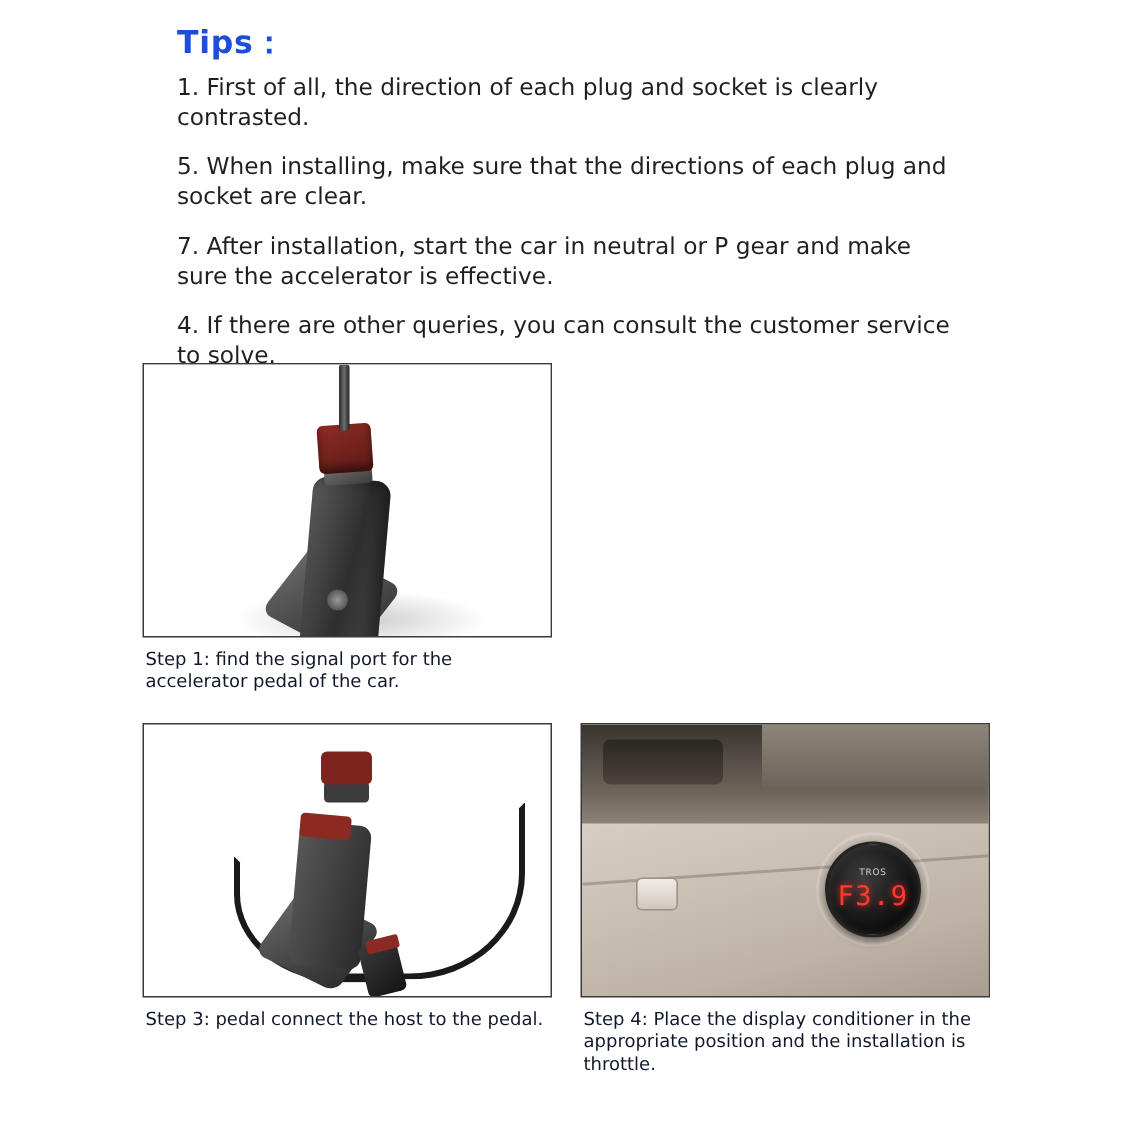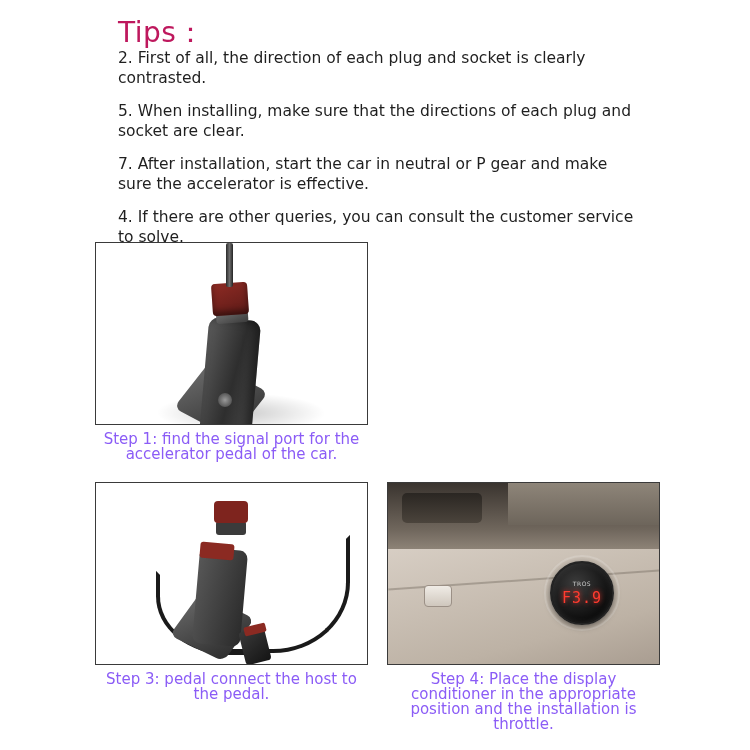--- a/index.html
+++ b/index.html
@@ -19,23 +19,24 @@
     width: 750px;
     height: 750px;
     position: relative;
     box-sizing: border-box;
     padding: 0;
   }
   .tips-title {
     position: absolute;
     left: 118px;
     top: 14px;
-    font-size: 28px;
-    color: #be185d;
+    font-size: 21px;
+    color: #1d4ed8;
     letter-spacing: 0.5px;
+    font-weight: bold;
   }
   .tips-list {
     position: absolute;
     left: 118px;
     top: 48px;
     width: 525px;
   }
   .tip-item {
     font-size: 15.5px;
     line-height: 20px;
@@ -59,26 +60,25 @@
   .photo {
     width: 273px;
     height: 183px;
     border: 1px solid #3a3a3a;
     box-sizing: border-box;
     position: relative;
     overflow: hidden;
     background: #ffffff;
   }
   .caption {
-    font-size: 15px;
+    font-size: 12px;
     line-height: 15px;
-    color: #8b5cf6;
+    color: #0f172a;
     padding: 7px 2px 0 2px;
     min-height: 46px;
-    text-align: center;
   }
 
   
   .p1-bg { position:absolute; inset:0; background:#ffffff; }
   .p1-cable {
     position:absolute; left:130px; top:0px; width:7px; height:44px;
     background: linear-gradient(90deg,#2a2a2a,#6d6d6d,#242424);
     border-radius: 2px;
   }
   .p1-plug {
@@ -230,37 +230,37 @@
     box-shadow: 0 2px 6px rgba(0,0,0,.5), inset 0 0 6px rgba(255,255,255,.12);
     border: 2px solid #242424;
     display:flex; flex-direction:column; align-items:center; justify-content:center;
   }
   .p4-gauge-brand {
     font-family:"DejaVu Sans", sans-serif;
     font-size:6px; color:#cfcfcf; letter-spacing:.5px; margin-bottom:2px;
   }
   .p4-gauge-val {
     font-family:"DejaVu Sans Mono", monospace;
-    font-size:15px; color:#ff3b2f; letter-spacing:1px;
+    font-size:18px; color:#ff3b2f; letter-spacing:1px;
     text-shadow: 0 0 5px rgba(255,50,40,.9);
   }
   .p4-gauge-ring {
     position:absolute; left:156px; top:72px; width:72px; height:72px;
     border-radius:50%; border:2px solid rgba(255,255,255,.18);
   }
 </style>
 </head>
 <body>
 
 <div class="page">
 
   <div class="tips-title">Tips：</div>
 
   <div class="tips-list">
-    <div class="tip-item">2. First of all, the direction of each plug and socket is clearly contrasted.</div>
+    <div class="tip-item">1. First of all, the direction of each plug and socket is clearly contrasted.</div>
     <div class="tip-item">5. When installing, make sure that the directions of each plug and socket are clear.</div>
     <div class="tip-item">7. After installation, start the car in neutral or P gear and make sure the accelerator is effective.</div>
     <div class="tip-item">4. If there are other queries, you can consult the customer service to solve.</div>
   </div>
 
   <div class="grid">
 
     <div class="row">
 
       <div class="cell">

